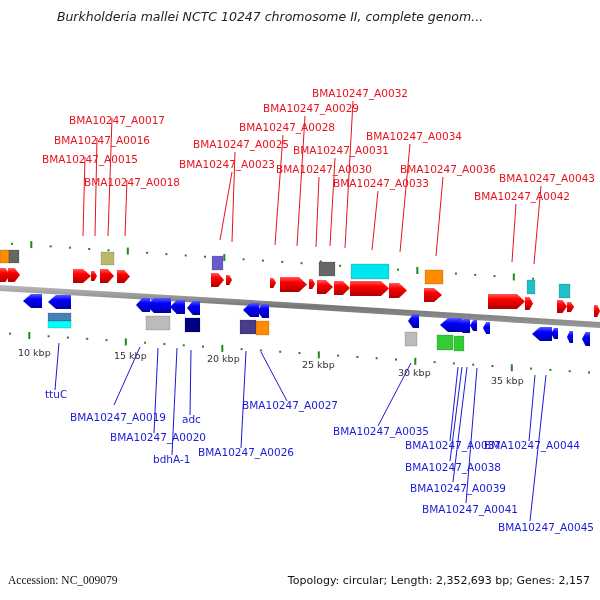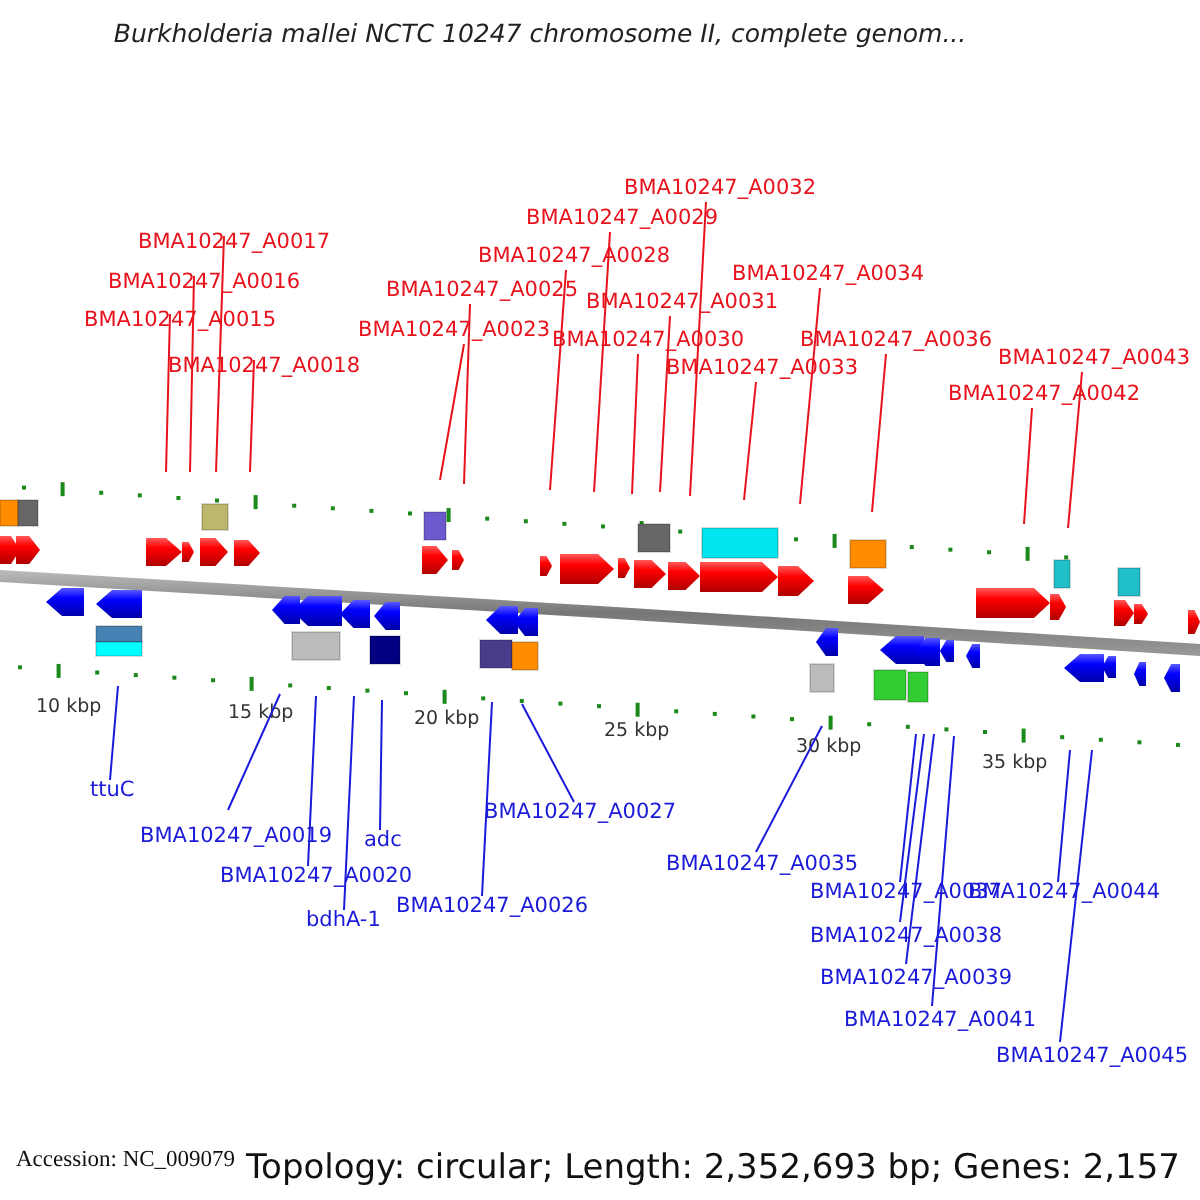--- a/index.html
+++ b/index.html
@@ -4,21 +4,21 @@
 <style>
   html, body { margin: 0; padding: 0; background: #ffffff; }
   #page { position: relative; width: 600px; height: 600px; overflow: hidden; background: #fff; }
   #title { position: absolute; top: 9px; left: 0; width: 540px; text-align: center;
     font-family: "DejaVu Sans", sans-serif; font-style: italic; font-size: 12.5px; color: #222; }
   #map { position: absolute; left: 0; top: 0; }
   .lbl-top { font-family: "DejaVu Sans", sans-serif; font-size: 10.5px; fill: #e8121c; }
   .lbl-bot { font-family: "DejaVu Sans", sans-serif; font-size: 10.5px; fill: #1a1ad8; }
   .ruler-lbl { font-family: "DejaVu Sans", sans-serif; font-size: 9.5px; fill: #333; }
   #footer-left { position: absolute; left: 8px; top: 574px; font-family: Liberation Serif, serif; font-size: 11.5px; color: #111; }
-  #footer-right { position: absolute; right: 10px; top: 574px; font-family: "DejaVu Sans", sans-serif; font-size: 17px; color: #111; }
+  #footer-right { position: absolute; right: 10px; top: 574px; font-family: "DejaVu Sans", sans-serif; font-size: 11px; color: #111; }
 </style>
 </head>
 <body>
 
 <div id="page">
   <div id="title">Burkholderia mallei NCTC 10247 chromosome II, complete genom...</div>
 
   <svg id="map" width="600" height="600">
     <defs>
       <linearGradient id="gRed" x1="0" y1="0" x2="0" y2="1">

